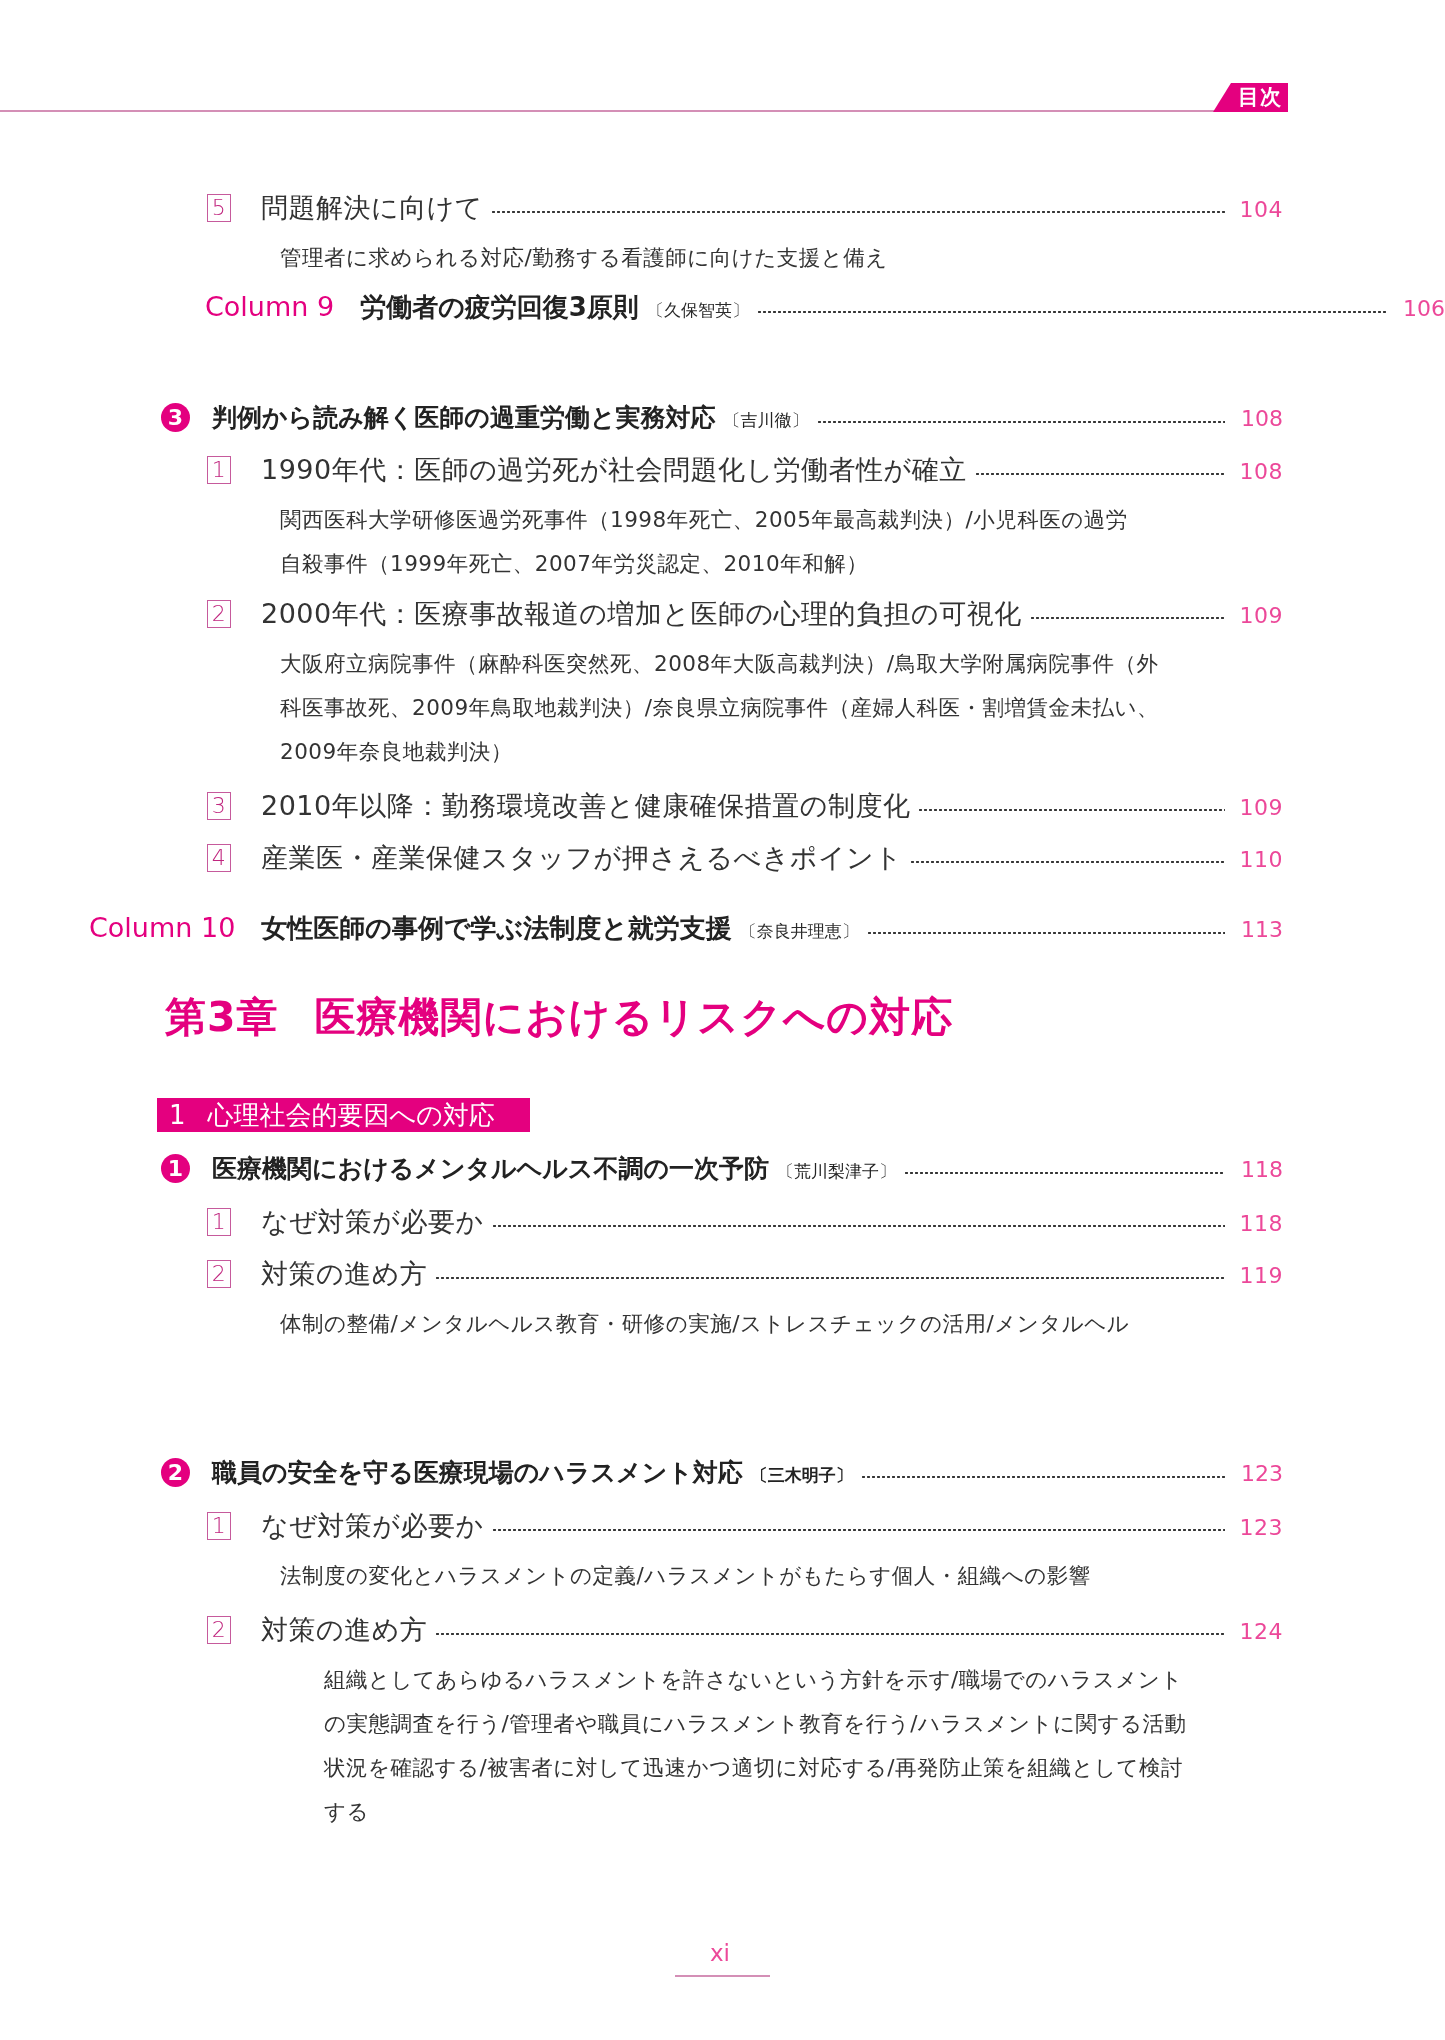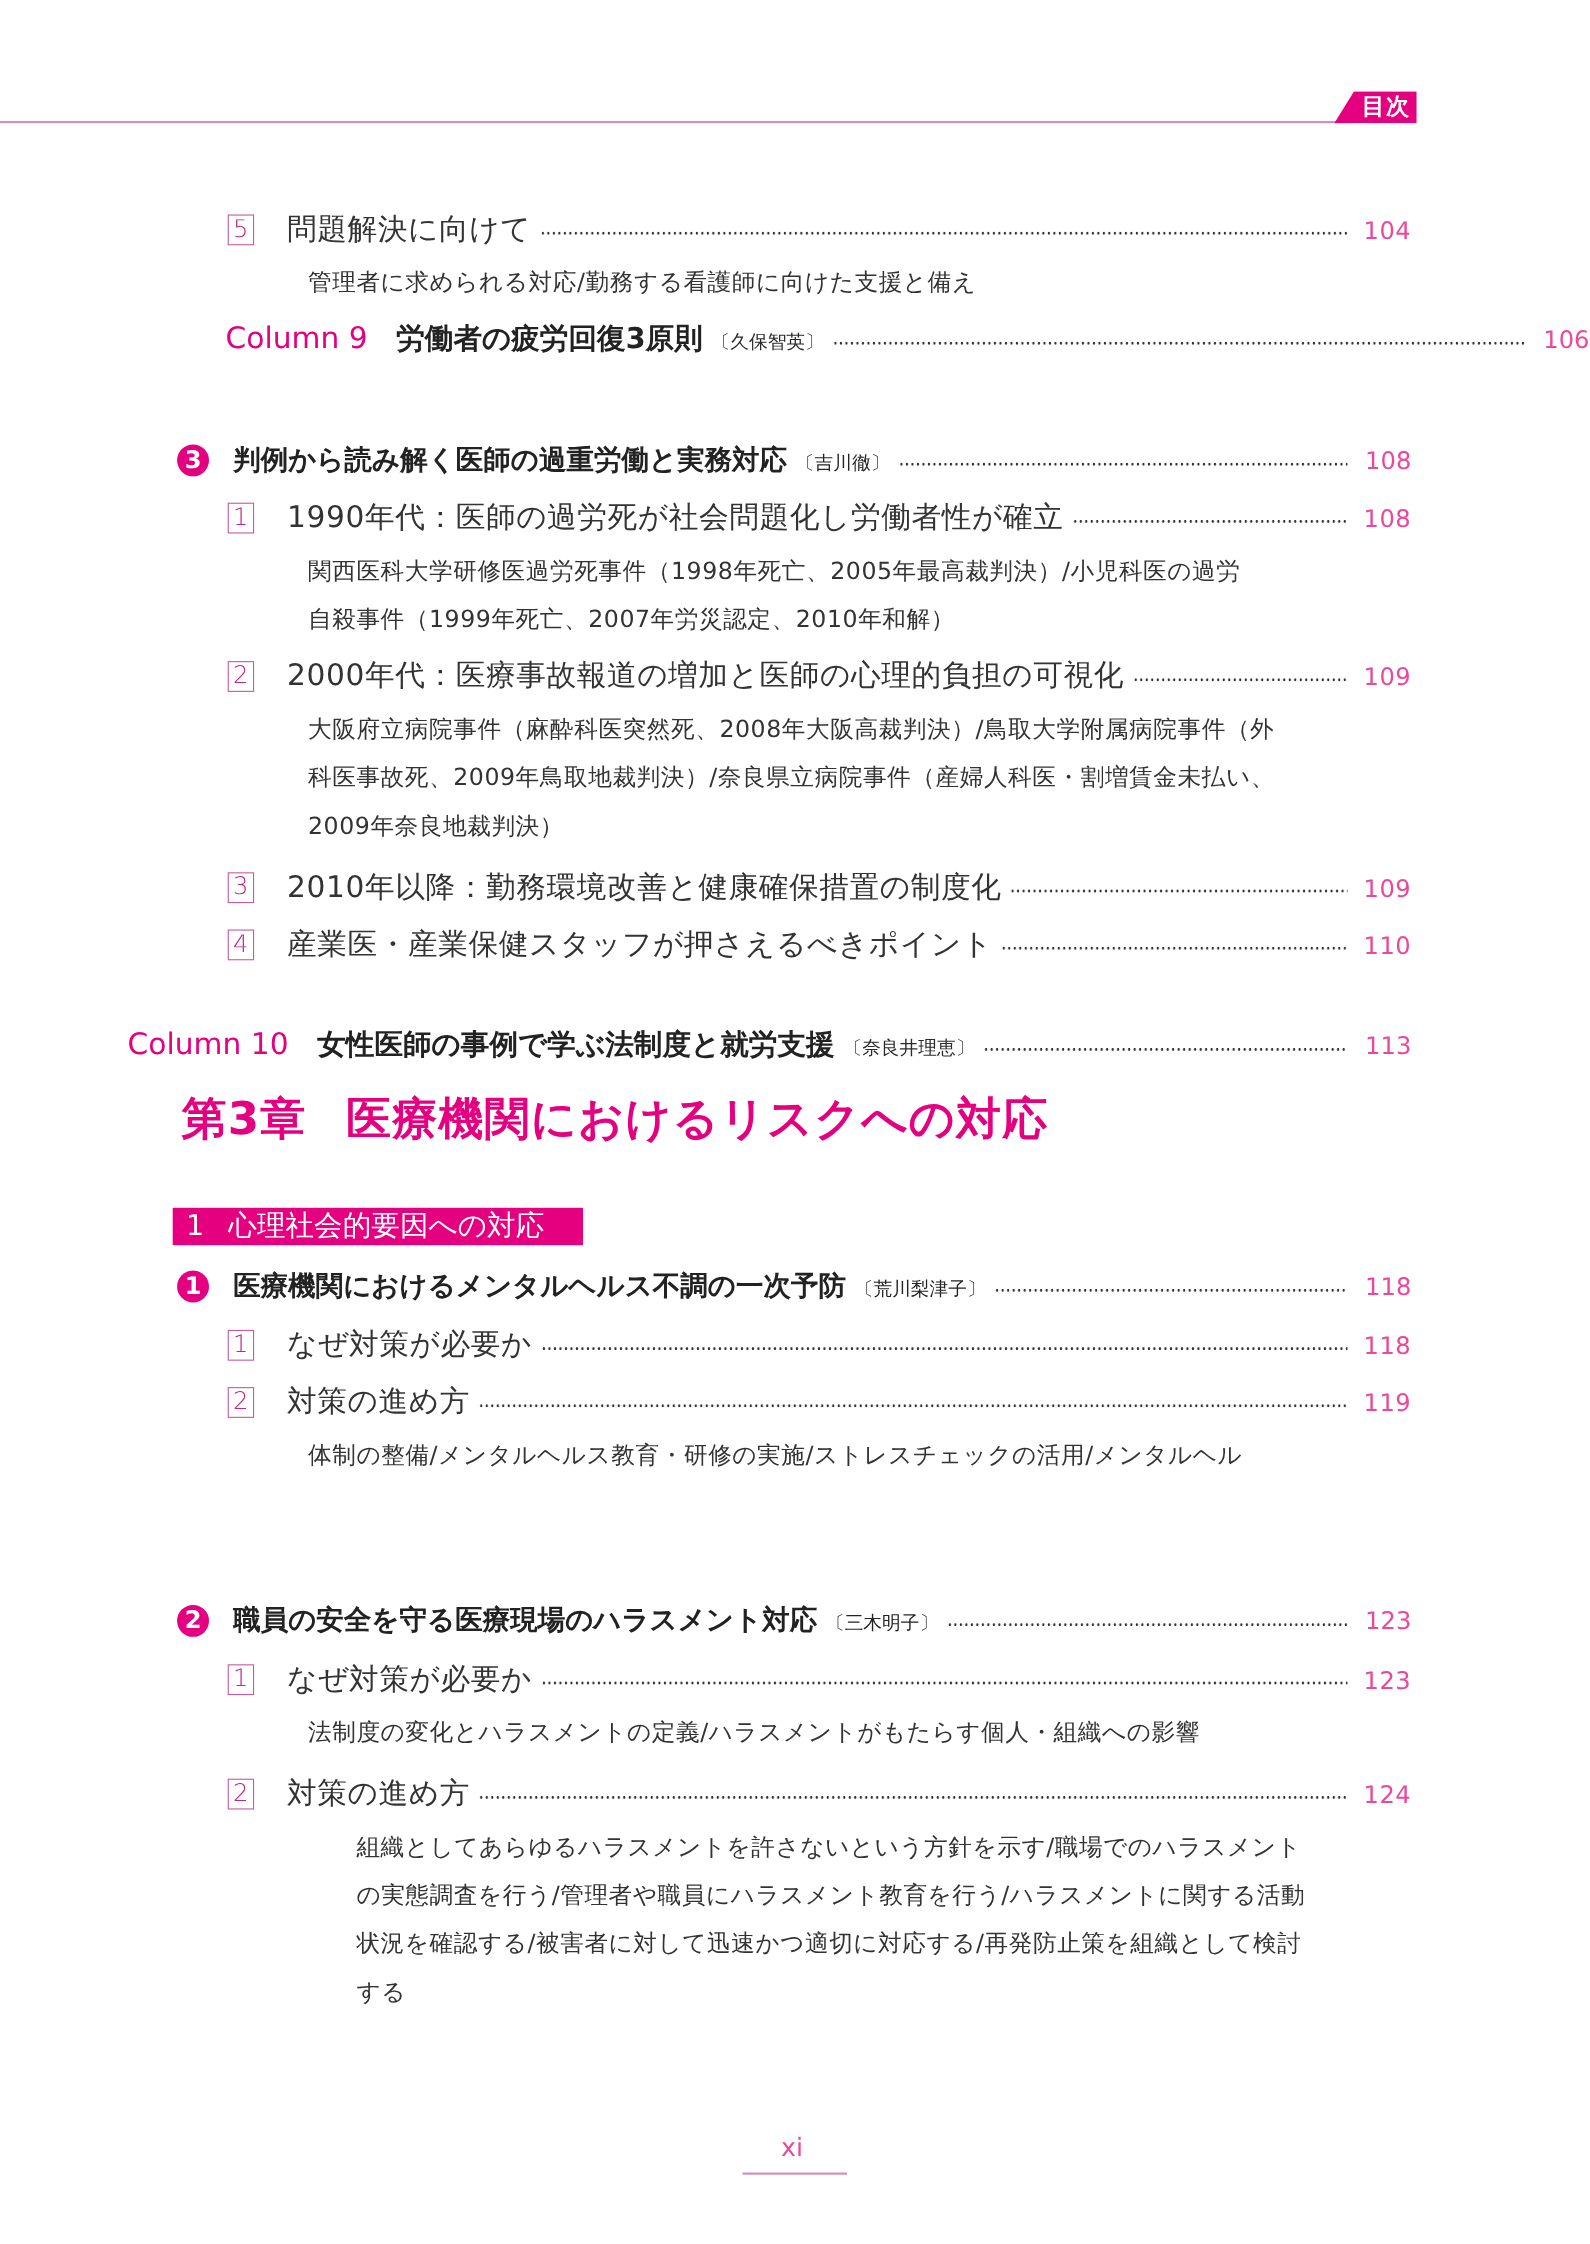--- a/index.html
+++ b/index.html
@@ -144,21 +144,21 @@
   <span class="page">109</span>
 </div>
 
 <div class="row sub" style="top:840px; padding-left:207px; padding-right:162px; box-sizing:border-box;">
   <span class="box-num">4</span>
   <span class="title">産業医・産業保健スタッフが押さえるべきポイント</span>
   <span class="leader"></span>
   <span class="page">110</span>
 </div>
 
-<div class="row" style="top:932px; padding-left:116px; padding-right:162px; box-sizing:border-box;">
+<div class="row" style="top:911px; padding-left:89px; padding-right:162px; box-sizing:border-box;">
   <span class="column-label">Column 10</span>
   <span class="column-title title">女性医師の事例で学ぶ法制度と就労支援</span>
   <span class="author">〔奈良井理恵〕</span>
   <span class="leader"></span>
   <span class="page">113</span>
 </div>
 
 <div class="chapter">
   <span>第3章</span><span class="gap"></span><span>医療機関におけるリスクへの対応</span>
 </div>
@@ -188,21 +188,21 @@
   <span class="leader"></span>
   <span class="page">119</span>
 </div>
 <div class="desc" style="top:1302px;">
   <div>体制の整備/メンタルヘルス教育・研修の実施/ストレスチェックの活用/メンタルヘル</div>
 </div>
 
 <div class="row sec" style="top:1456px; padding-left:161px; padding-right:162px; box-sizing:border-box;">
   <span class="circle-num">2</span>
   <span class="title">職員の安全を守る医療現場のハラスメント対応</span>
-  <span class="author" style="font-weight:400;">〔三木明子〕</span>
+  <span class="author" style="font-weight:700;">〔三木明子〕</span>
   <span class="leader"></span>
   <span class="page">123</span>
 </div>
 
 <div class="row sub" style="top:1508px; padding-left:207px; padding-right:162px; box-sizing:border-box;">
   <span class="box-num">1</span>
   <span class="title">なぜ対策が必要か</span>
   <span class="leader"></span>
   <span class="page">123</span>
 </div>

